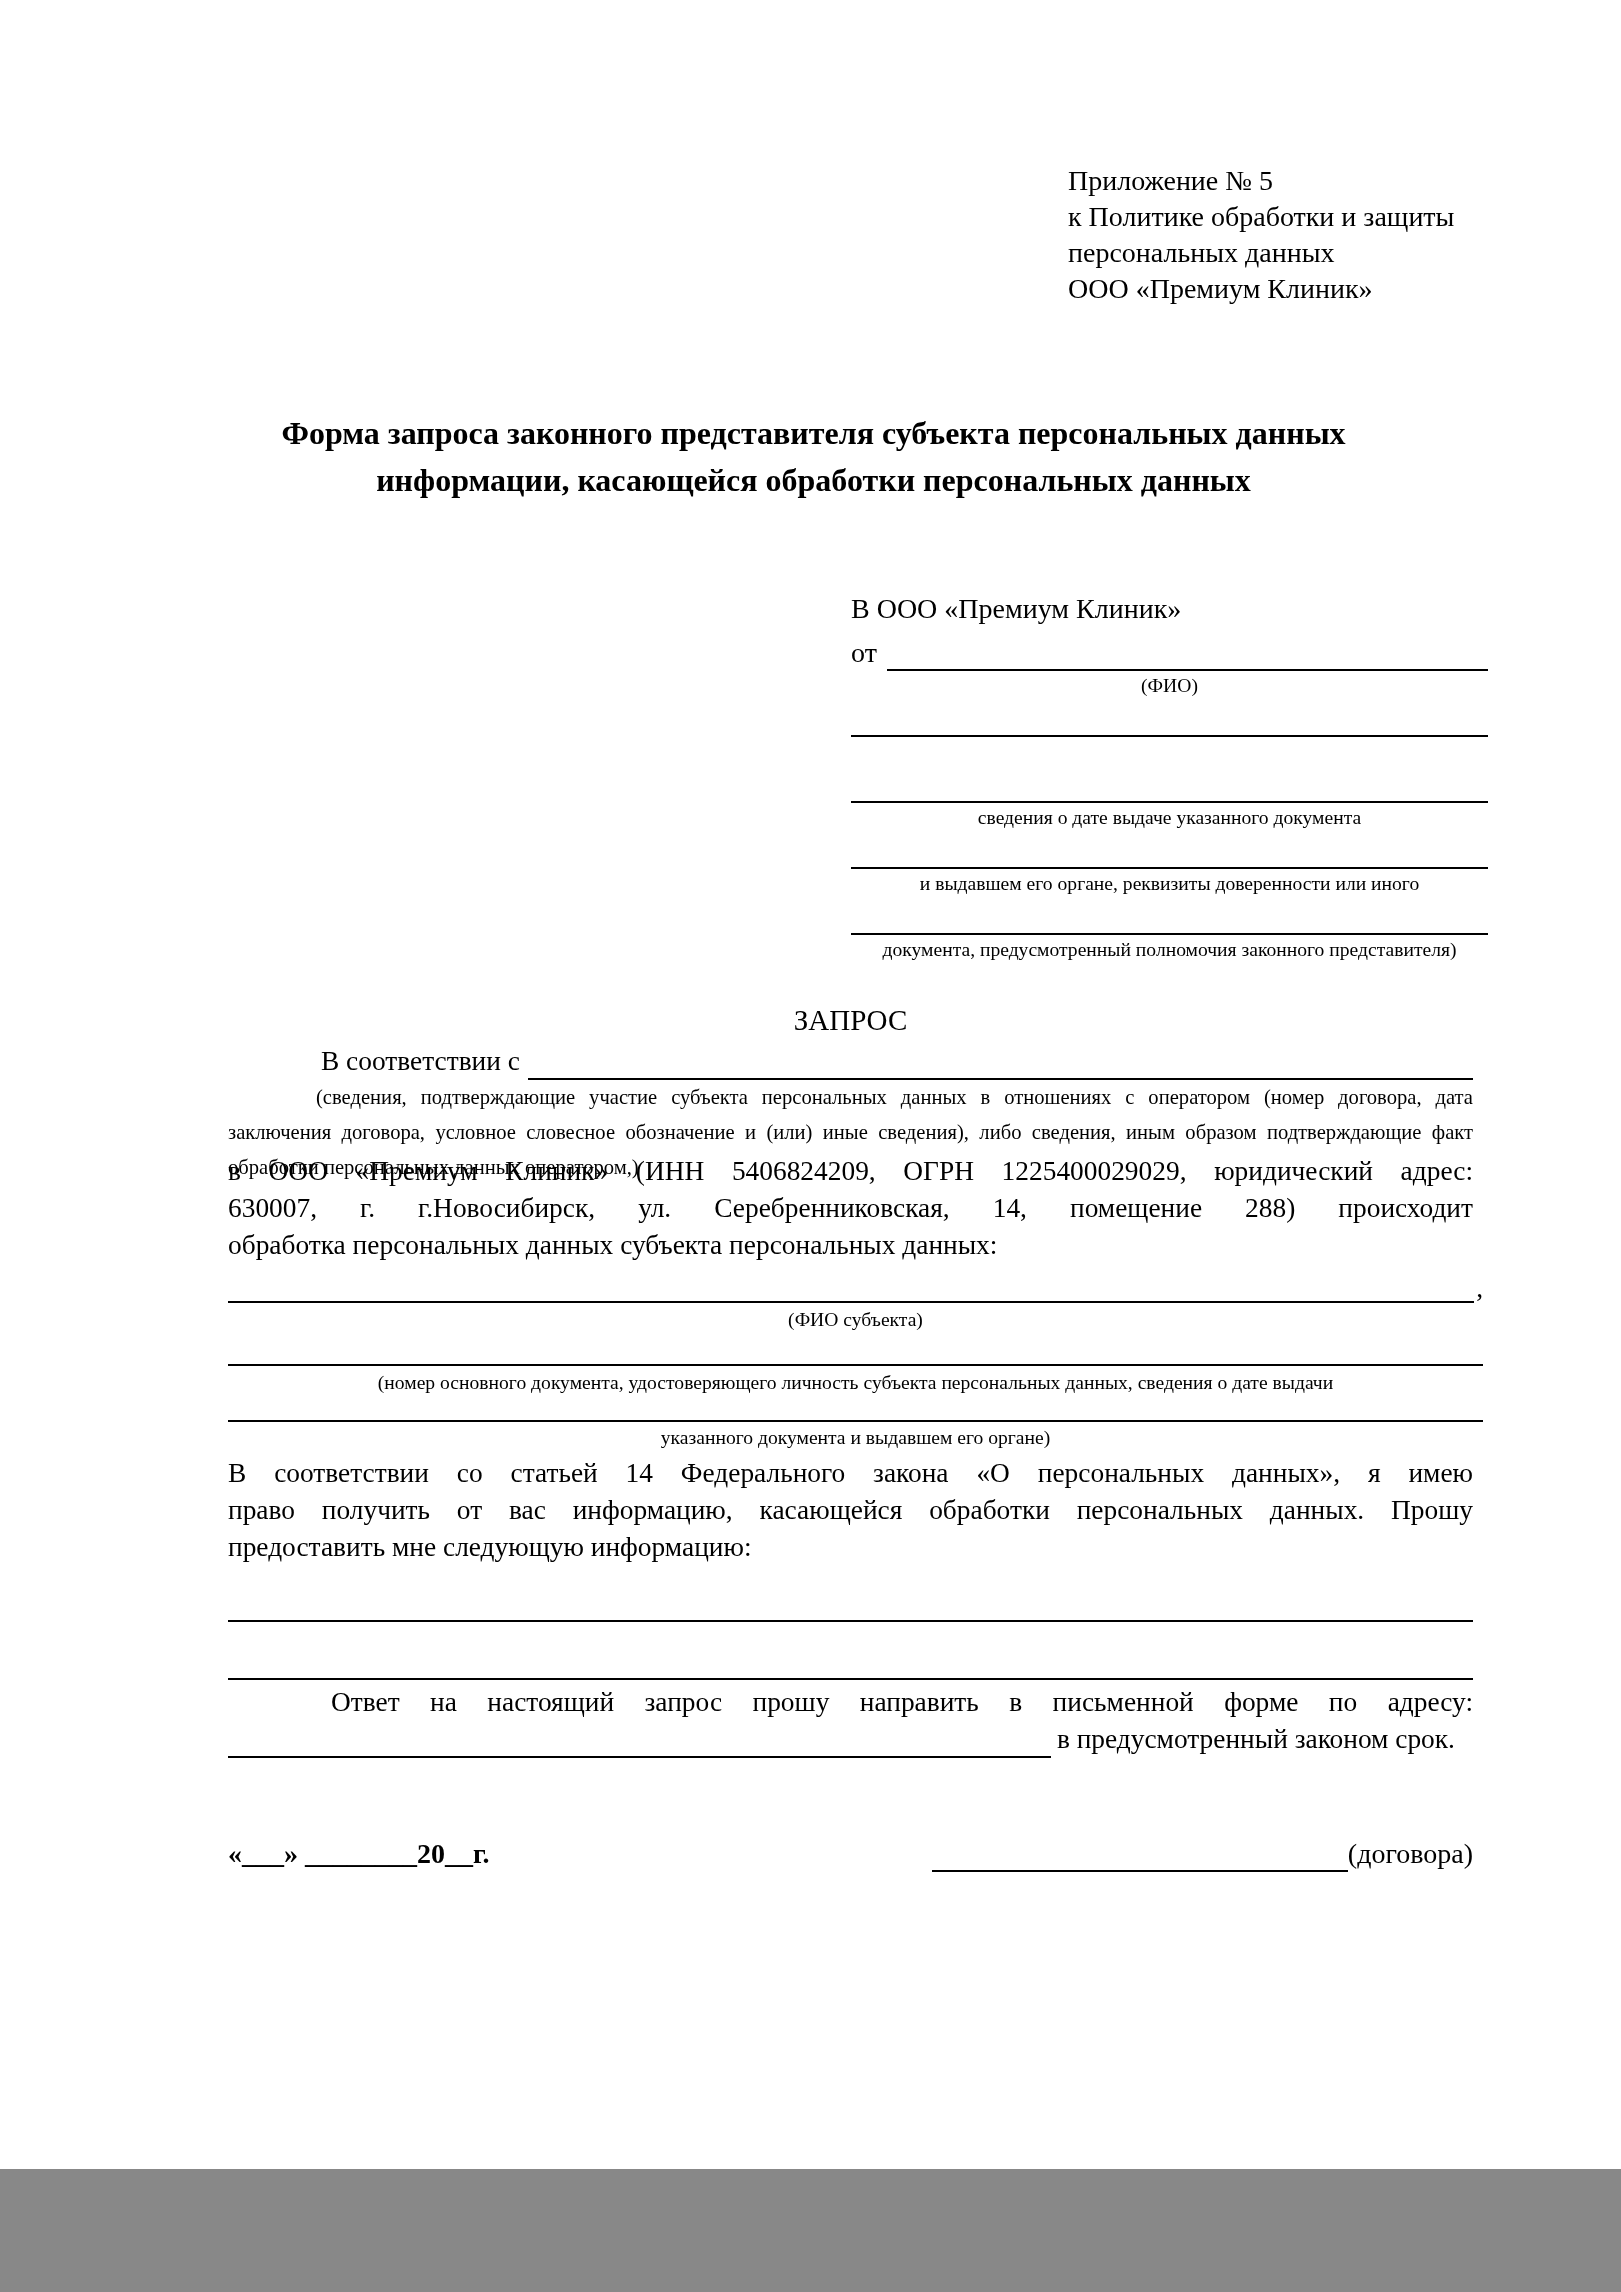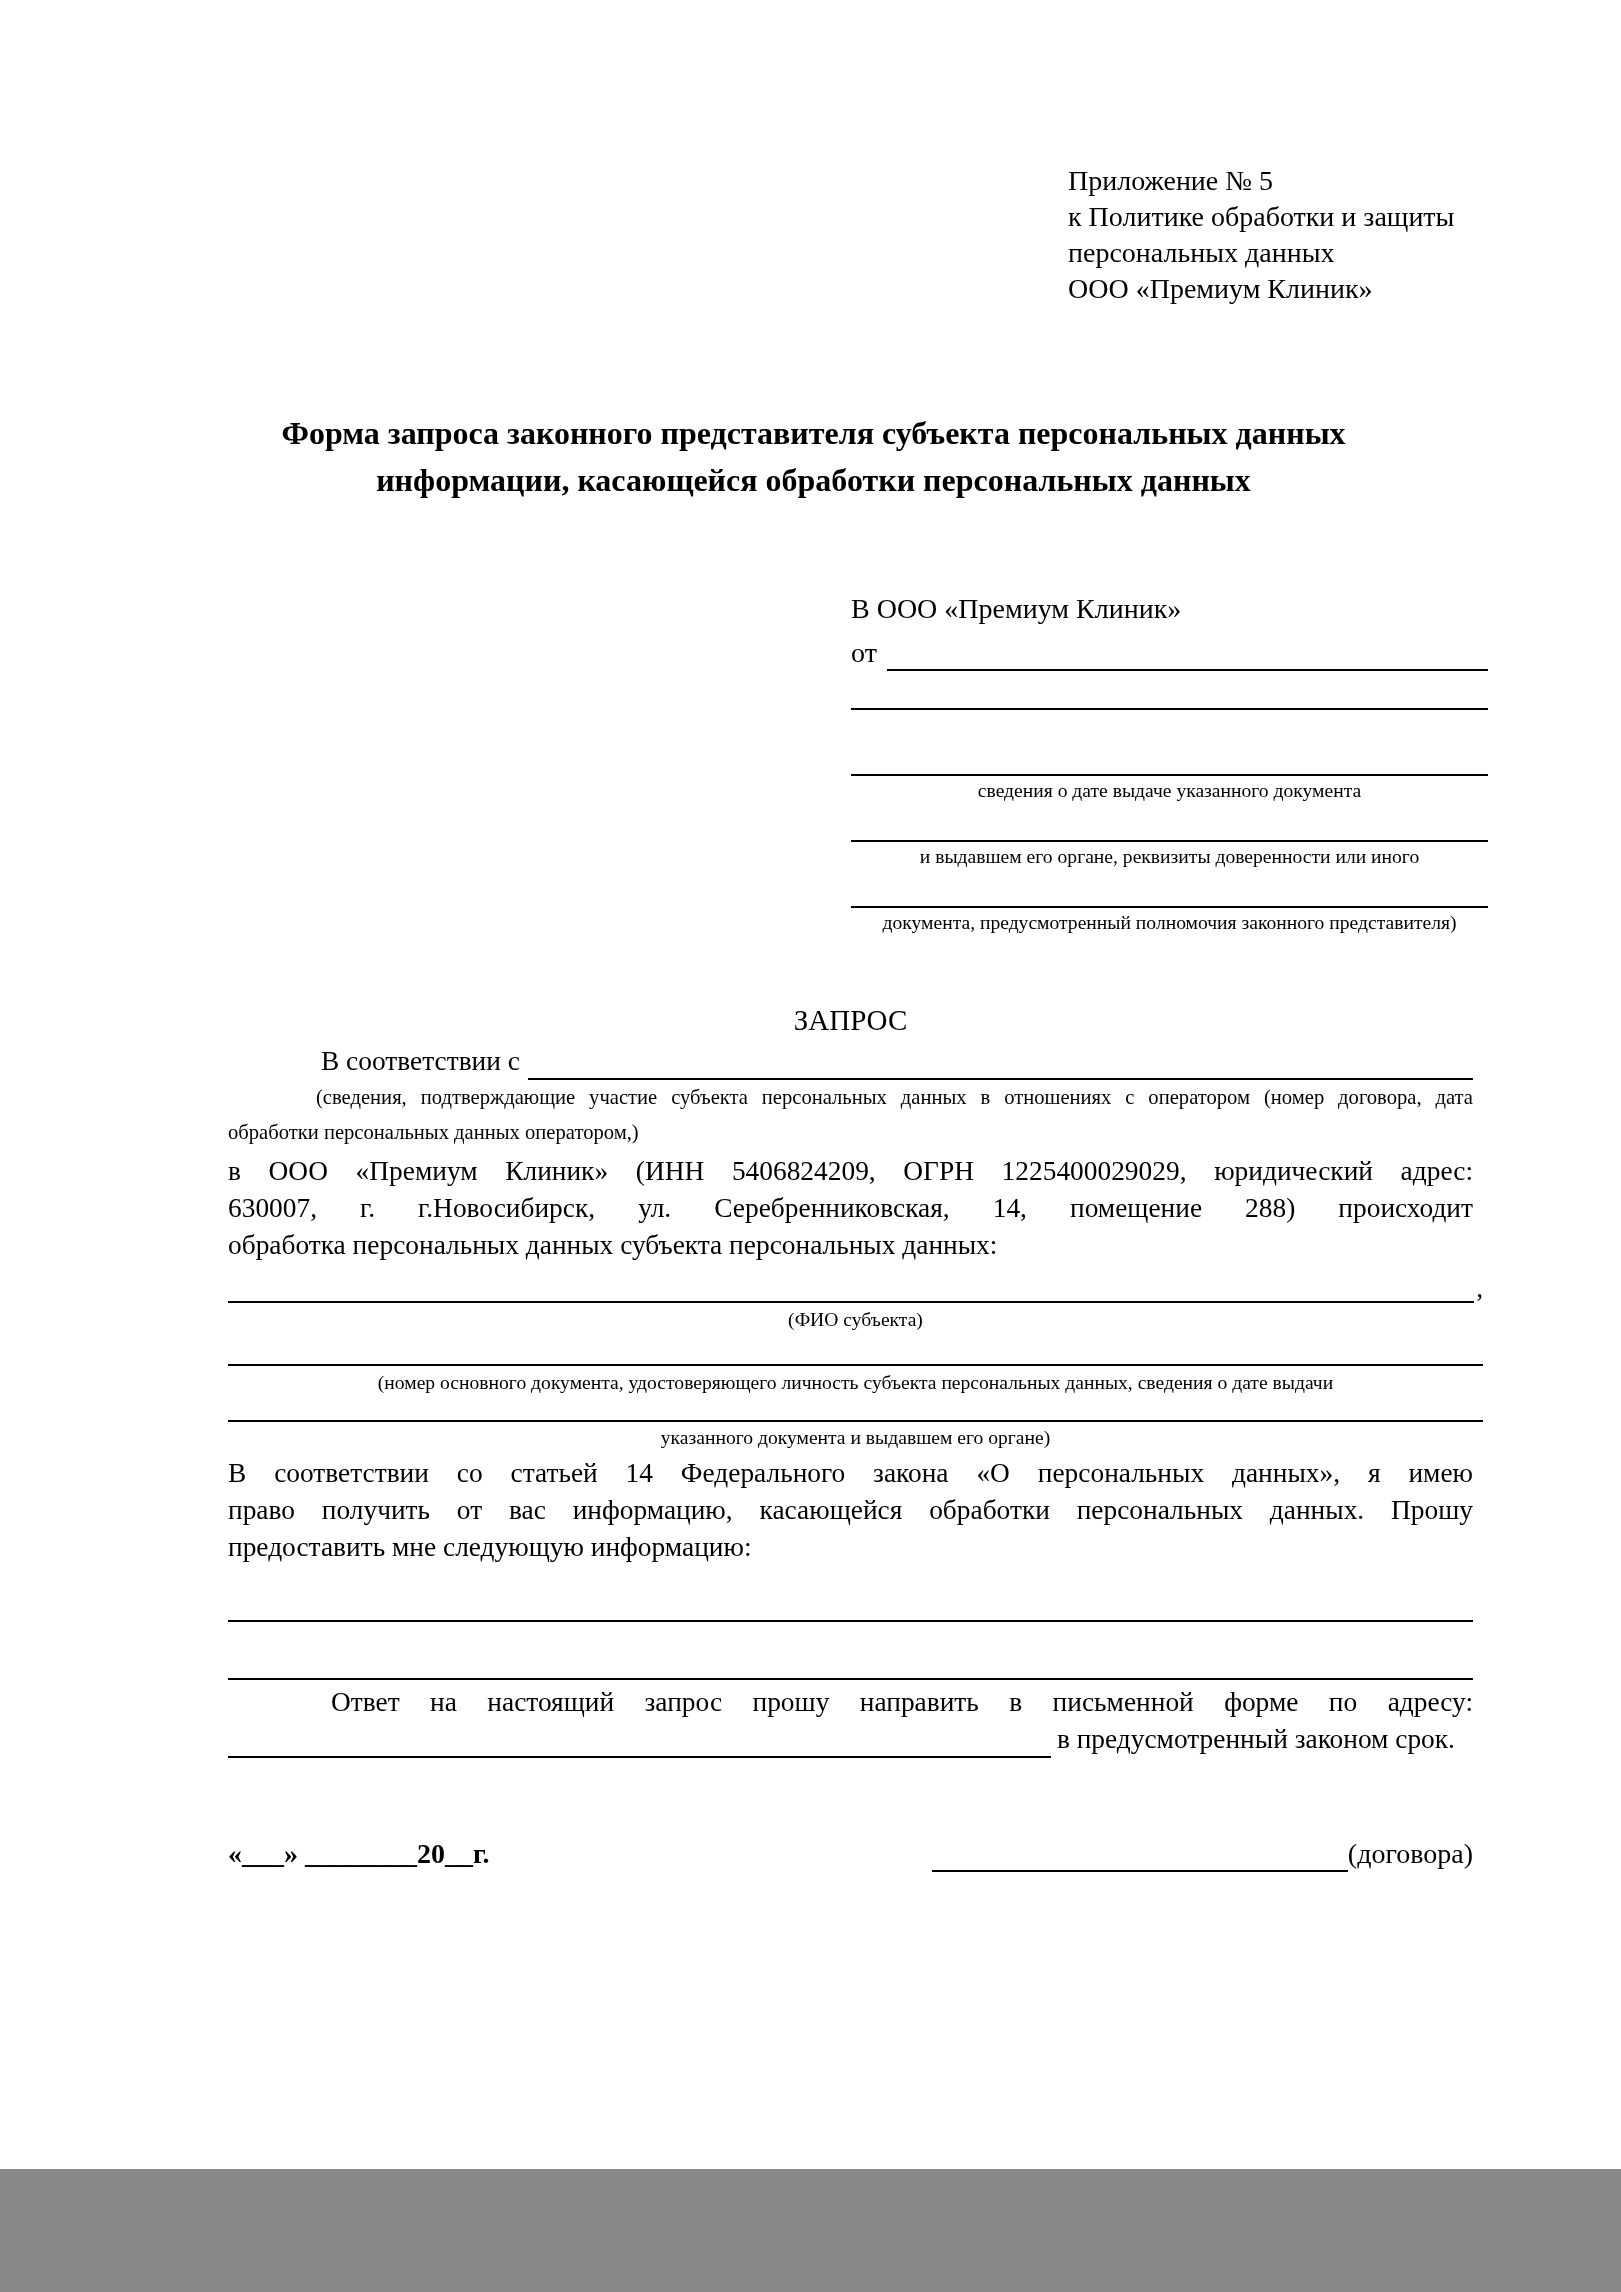--- a/index.html
+++ b/index.html
@@ -86,20 +86,21 @@
     <div>Форма запроса законного представителя субъекта персональных данных</div>
     <div>информации, касающейся обработки персональных данных</div>
   </div>
 
   <div class="abs addressee">
     <div>В ООО «Премиум Клиник»</div>
     <div class="from-row">
       <span class="lbl">от</span>
       <span class="uline"></span>
     </div>
+    <div class="fio-cap">(ФИО)</div>
 
     <div class="fgroup">
       <div class="u"></div>
     </div>
     <div class="fgroup">
       <div class="u"></div>
       <div class="cap">сведения о дате выдаче указанного документа</div>
     </div>
     <div class="fgroup">
       <div class="u"></div>
@@ -113,20 +114,21 @@
 
   <div class="abs zapros">ЗАПРОС</div>
 
   <div class="abs intro-row">
     <span class="lbl">В соответствии с</span>
     <span class="uline"></span>
   </div>
 
   <div class="abs note">
     <div class="j-line l-first">(сведения, подтверждающие участие субъекта персональных данных в отношениях с оператором (номер договора, дата</div>
+    <div class="j-line">заключения договора, условное словесное обозначение и (или) иные сведения), либо сведения, иным образом подтверждающие факт</div>
     <div class="l-line">обработки персональных данных оператором,)</div>
   </div>
 
   <div class="abs op-par">
     <div class="j-line">в ООО «Премиум Клиник» (ИНН 5406824209, ОГРН 1225400029029, юридический адрес:</div>
     <div class="j-line">630007, г. г.Новосибирск, ул. Серебренниковская, 14, помещение 288) происходит</div>
     <div class="l-line">обработка персональных данных субъекта персональных данных:</div>
   </div>
 
   <div class="abs subject-block">

